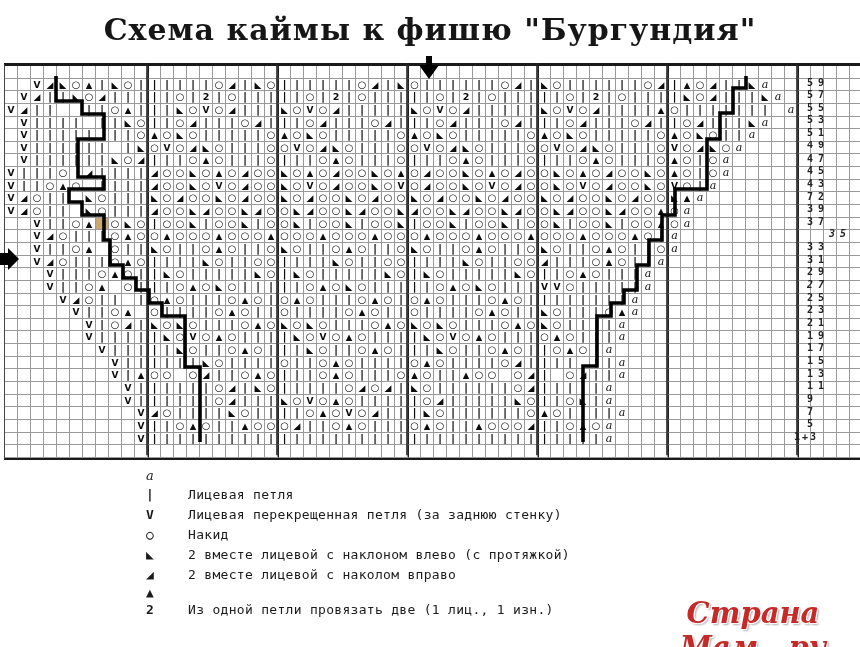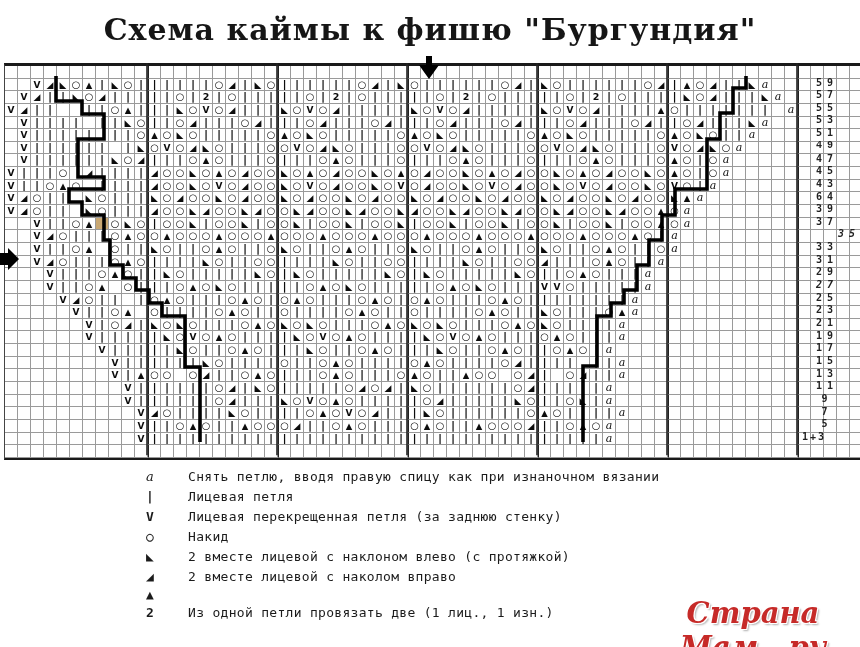--- a/index.html
+++ b/index.html
@@ -20,21 +20,21 @@
     text-align:center;line-height:12px;overflow:hidden;color:#0c0c0c;}
   .cell.rep{border-left:1.5px solid #222;}
   .si{font-family:"DejaVu Sans Mono",monospace;font-weight:bold;font-size:11px;}
   .sv{font-size:9px;font-weight:600;}
   .so{font-size:10px;font-weight:600;line-height:11px;}
   .sl,.sr{font-size:9px;line-height:13px;}
   .sa{font-size:8.5px;line-height:13px;}
   .s2{font-size:9.5px;font-weight:bold;}
   .sslip{font-family:"DejaVu Serif",serif;font-style:italic;font-size:11px;}
 
-  .rownum{position:absolute;width:40px;text-align:center;padding-right:3px;
+  .rownum{position:absolute;width:40px;text-align:left;padding-right:3px;
     font-family:"DejaVu Sans Mono",monospace;font-size:10px;font-weight:600;
     letter-spacing:5px;color:#222;}
 
   #overlay{position:absolute;left:0;top:0;pointer-events:none;}
 
   
   #legend{position:absolute;left:140px;top:468px;width:640px;}
   .legend-row{display:flex;margin-bottom:2.5px;
     font-family:"DejaVu Sans Mono",monospace;font-size:13px;color:#1b1b1b;}
   .legend-sym{width:42px;flex:none;text-align:left;padding-left:6px;font-size:13px;
@@ -2103,21 +2103,21 @@
 <div id="rownums">
     <div class="rownum" style="left: 807px; top: 76.65px;">59</div>
     <div class="rownum" style="left: 807px; top: 89.3px;">57</div>
     <div class="rownum" style="left: 807px; top: 101.95px;">55</div>
     <div class="rownum" style="left: 807px; top: 114px;">53</div>
     <div class="rownum" style="left: 807px; top: 127.25px;">51</div>
     <div class="rownum" style="left: 807px; top: 139.9px; font-family: Liberation Mono, monospace;">49</div>
     <div class="rownum" style="left: 807px; top: 152.55px;">47</div>
     <div class="rownum" style="left: 807px; top: 165.2px;">45</div>
     <div class="rownum" style="left: 807px; top: 177.85px;">43</div>
-    <div class="rownum" style="left: 807px; top: 190.5px;">64</div>
+    <div class="rownum" style="left: 807px; top: 190.5px;">72</div>
     <div class="rownum" style="left: 807px; top: 203.15px;">39</div>
     <div class="rownum" style="left: 807px; top: 215.8px;">37</div>
     <div class="rownum" style="left: 829px; top: 228.45px; font-style: italic;">35</div>
     <div class="rownum" style="left: 807px; top: 241.1px;">33</div>
     <div class="rownum" style="left: 807px; top: 253.75px;">31</div>
     <div class="rownum" style="left: 807px; top: 266.4px;">29</div>
     <div class="rownum" style="left: 807px; top: 279.05px; font-style: italic;">27</div>
     <div class="rownum" style="left: 807px; top: 291.7px;">25</div>
     <div class="rownum" style="left: 807px; top: 304.35px;">23</div>
     <div class="rownum" style="left: 807px; top: 317px;">21</div>
@@ -2141,21 +2141,20 @@
     <line x1="797" y1="63" x2="797" y2="455.15000000000003" stroke="#222" stroke-width="1.6"></line>
     <polyline points="56,76 56,101 82,101 82,114 104,114 104,139 78,139 78,177 104,177 104,189 69,189 69,202 82,202 82,215 104,215 104,240 110,240 110,265 123,265 123,278 136,278 136,290 149,290 149,303 162,303 162,316 185,316 185,367 200,367 200,442" fill="none" stroke="#000" stroke-width="3.6" stroke-linejoin="miter"></polyline>
     <polyline points="746,76 746,88 733,88 733,113 720,113 720,139 707,139 707,189 675,189 675,215 662,215 662,240 649,240 649,265 637,265 637,290 624,290 624,303 611,303 611,316 597,316 597,366 583,366 583,442" fill="none" stroke="#000" stroke-width="3.6" stroke-linejoin="miter"></polyline>
     <polygon points="426,56 432,56 432,65 439,65 429,79 419,65 426,65" fill="#000"></polygon>
     <polygon points="0,253 8,253 8,248 19,259 8,270 8,265 0,265" fill="#000"></polygon>
   </svg>
 
 <div id="legend">
     <div class="legend-row">
       <span class="legend-sym sslip" style="font-size: 13px;">a</span>
-      <span class="legend-txt">Снять петлю, вводя правую спицу как при изнаночном вязании</span>
     </div>
     <div class="legend-row">
       <span class="legend-sym si" style="font-size: 13px;">|</span>
       <span class="legend-txt">Лицевая петля</span>
     </div>
     <div class="legend-row">
       <span class="legend-sym sv" style="font-size: 13px;">V</span>
       <span class="legend-txt">Лицевая перекрещенная петля (за заднюю стенку)</span>
     </div>
     <div class="legend-row">

